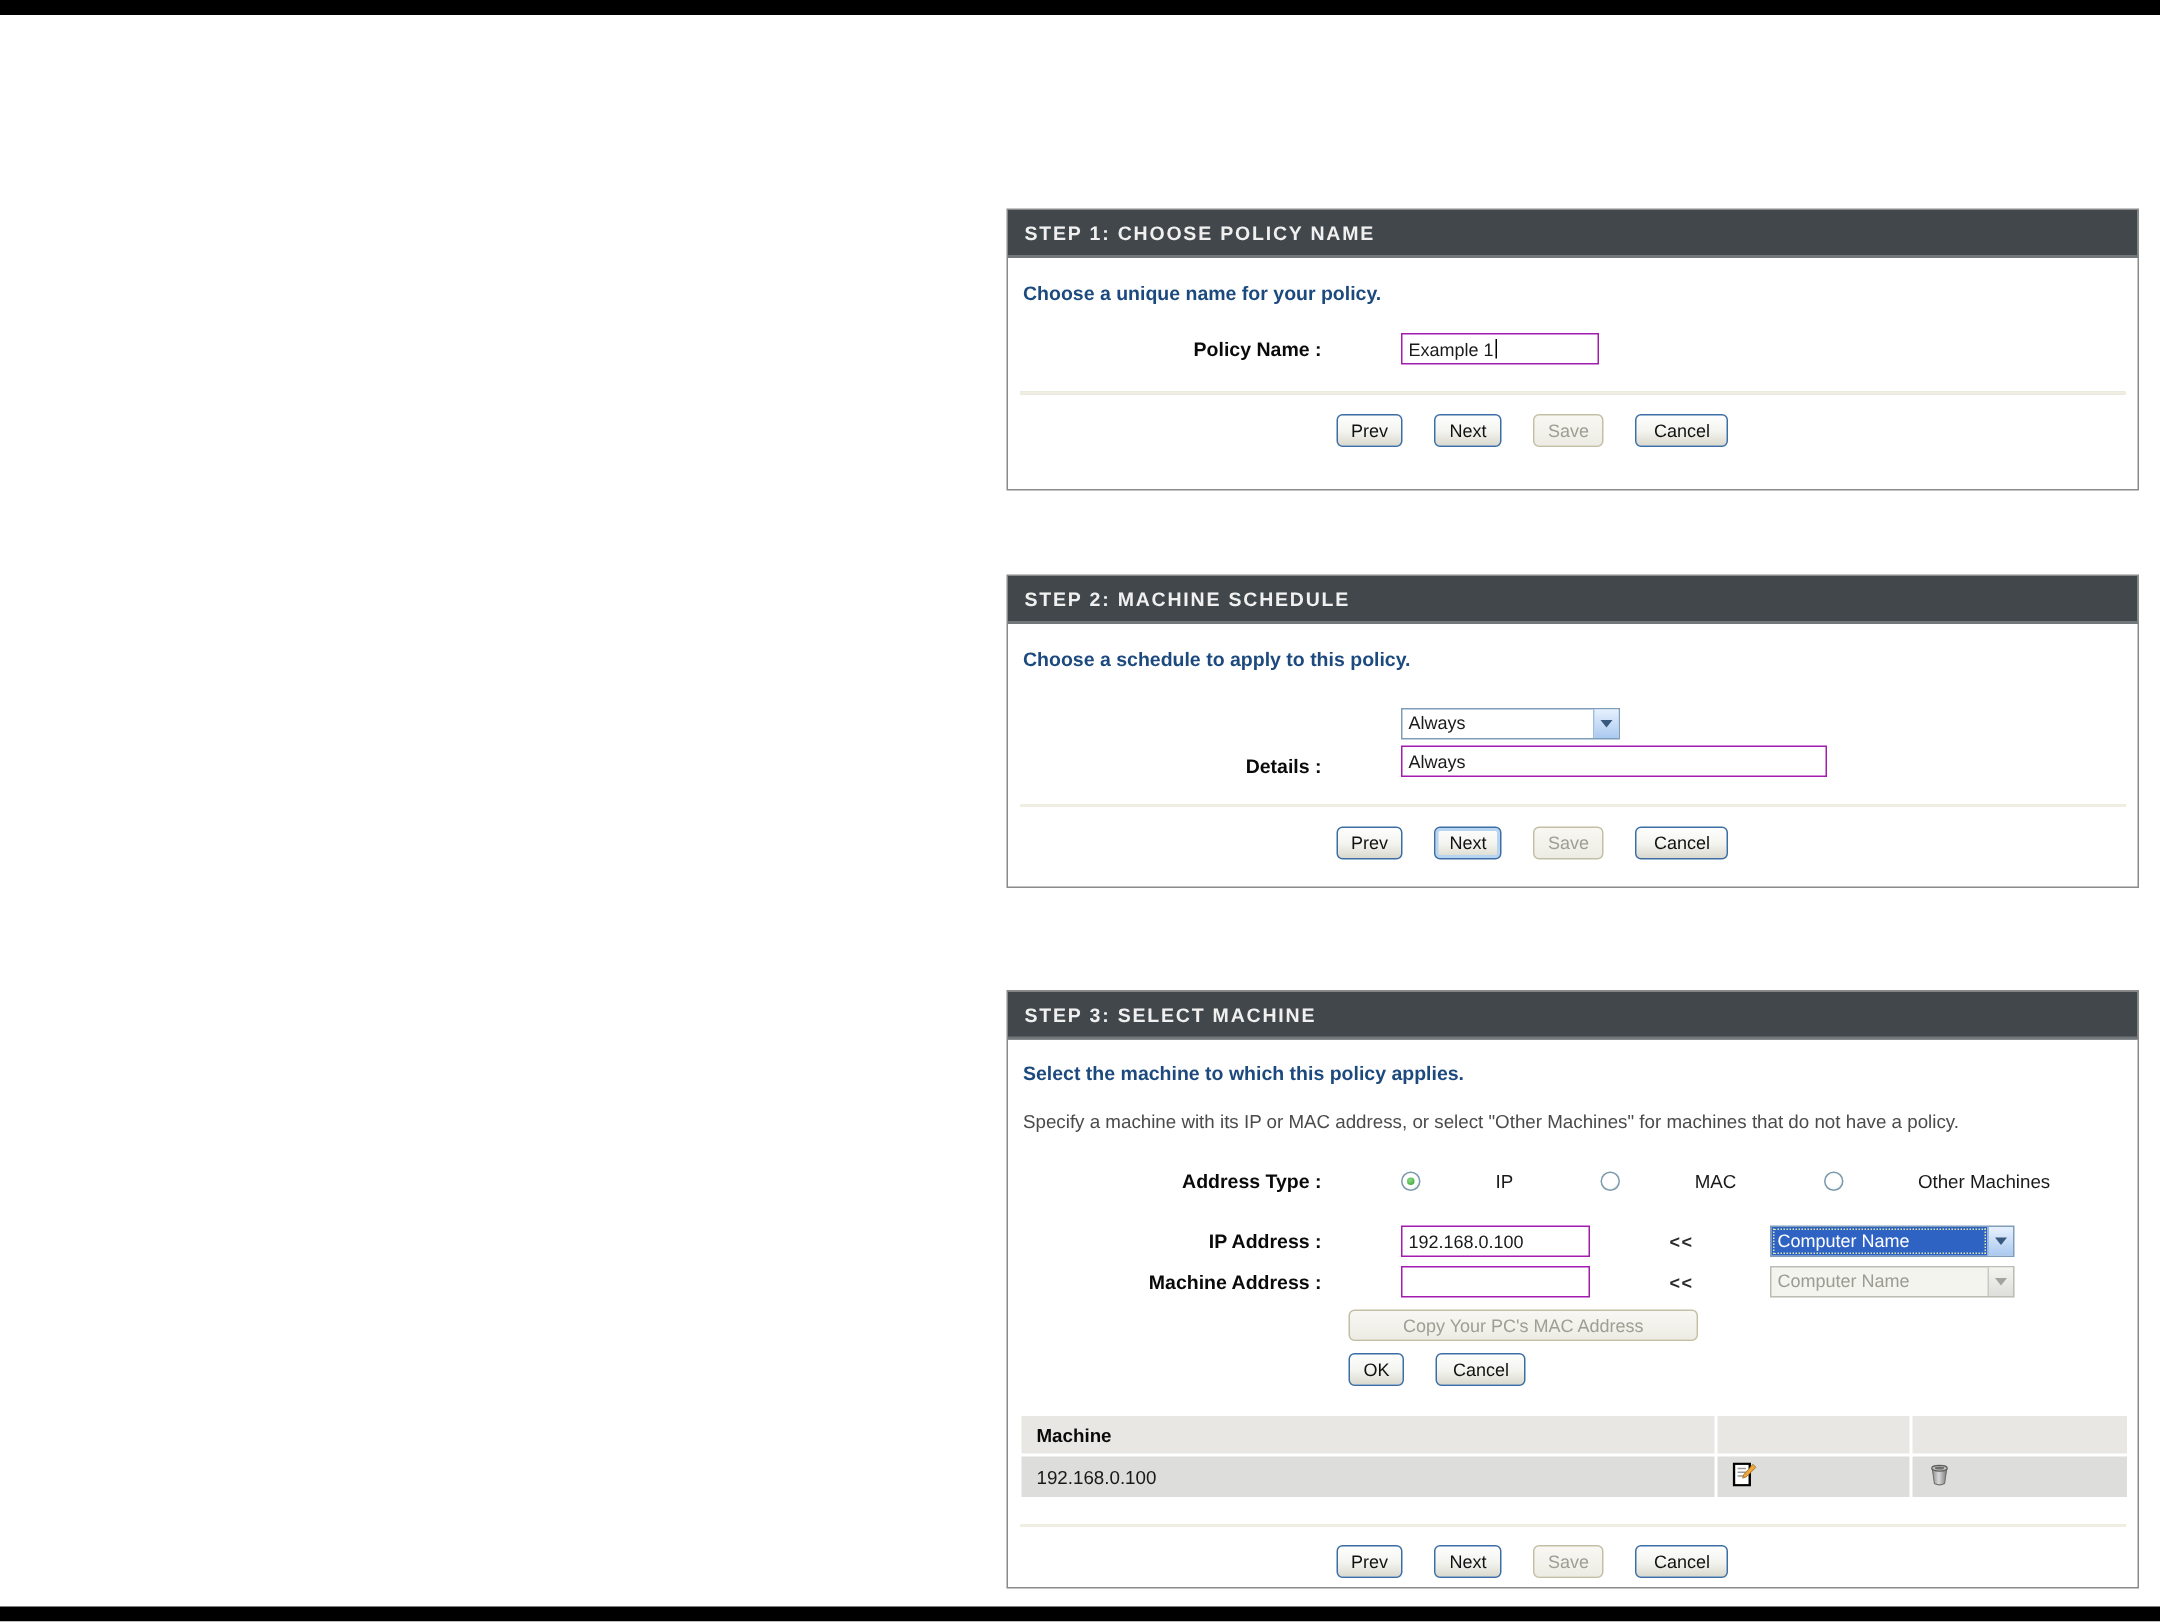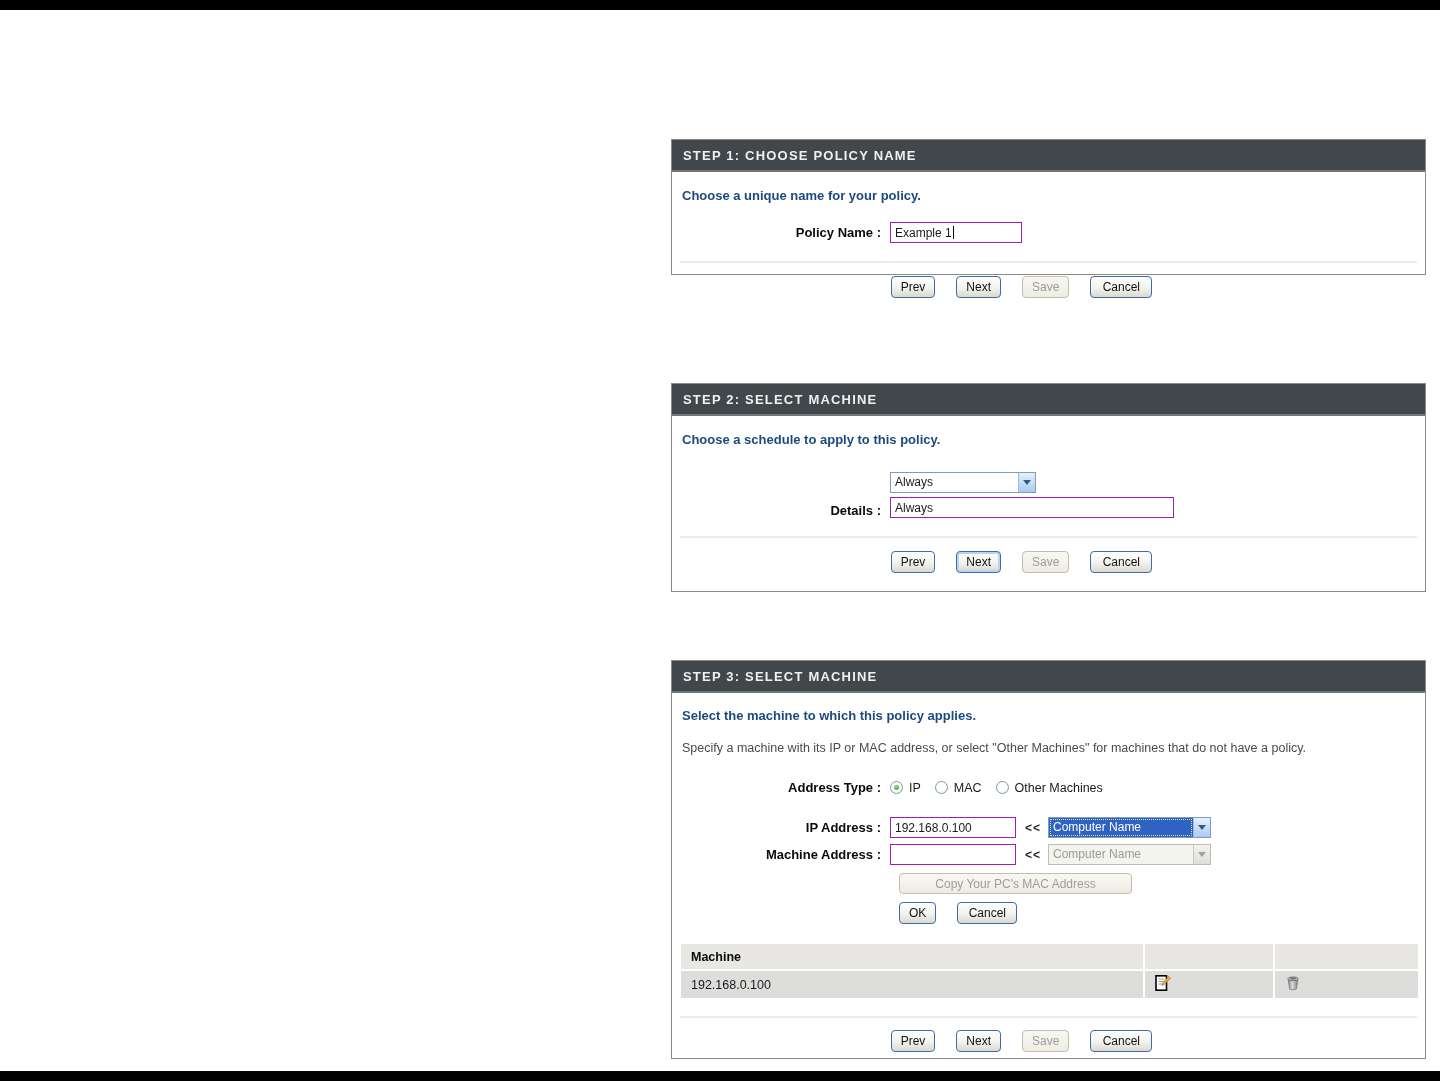--- a/index.html
+++ b/index.html
@@ -15,21 +15,21 @@
   .panel { position:absolute; left:671px; width:755px; background:#fff;
            border:1px solid #8a8a8a; }
   .panel-header { background:#41474a; color:#f0f0f0; font-weight:bold; font-size:13px;
                   letter-spacing:1.2px; padding:8px 11px 7px 11px;
                   border-bottom:2px solid #72777a; }
   .panel-body { padding:0 7px 16px 7px; position:relative; }
 
   .intro { color:#1d4a7e; font-weight:bold; font-size:13px; padding:16px 3px 0 3px; }
   .desc  { color:#4b4b4b; font-size:12.5px; padding:18px 3px 0 3px; }
 
-  .form-row { display:flex; align-items:center; }
+  .form-row { display:flex; align-items:center;gap:44px; }
   .form-label { width:211px; text-align:right; font-weight:bold; font-size:13px;
                 color:#0a0a0a; padding-right:9px; flex:0 0 211px; }
 
   .text-input { border:1px solid #a21caf; background:#fff; height:21px; font-size:12px;
                 color:#1a1a1a; display:inline-flex; align-items:center; padding:0 4px;
                 white-space:nowrap; overflow:hidden; }
   .caret { display:inline-block; width:1px; height:13px; background:#000; margin-left:1px; }
 
   .xp-select { display:inline-flex; align-items:stretch; border:1px solid #7f9db9;
                background:#fff; height:21px; }
@@ -77,21 +77,21 @@
          padding:4px 10px; height:26px; }
   .col-machine { width:63%; } .col-edit { width:17.5%; } .col-del { width:19.5%; }
   .icon-btn { display:inline-block; width:16px; height:16px; cursor:pointer; }
 </style>
 </head>
 <body>
 
 <div class="page-rule top"></div>
 <div class="page-rule bottom"></div>
 
-<div class="panel" style="top:139px; height:136px;">
+<div class="panel" style="top:139px; height:188px;">
   <div class="panel-header">STEP 1: CHOOSE POLICY NAME</div>
   <div class="panel-body">
     <div class="intro">Choose a unique name for your policy.</div>
     <div class="form-row" style="margin-top:19px;">
       <div class="form-label">Policy Name :</div>
       <div class="text-input" style="width:132px;">
         <span>Example 1</span>
           <span class="caret"></span>
       </div>
     </div>
@@ -99,21 +99,21 @@
     <div class="nav-row">
       <button class="btn">Prev</button>
       <button class="btn">Next</button>
       <button class="btn disabled">Save</button>
       <button class="btn" style="min-width:62px;">Cancel</button>
     </div>
   </div>
 </div>
 
 <div class="panel" style="top:383px; height:209px;">
-  <div class="panel-header">STEP 2: SELECT MACHINE</div>
+  <div class="panel-header">STEP 2: MACHINE SCHEDULE</div>
   <div class="panel-body">
     <div class="intro">Choose a schedule to apply to this policy.</div>
     <div class="form-row" style="margin-top:25px;">
       <div class="form-label"></div>
       <div class="xp-select" style="width:146px;">
         <span class="sel-text">Always</span>
         <span class="sel-arrow"></span>
       </div>
     </div>
     <div class="form-row" style="margin-top:4px;align-items:flex-end;">

